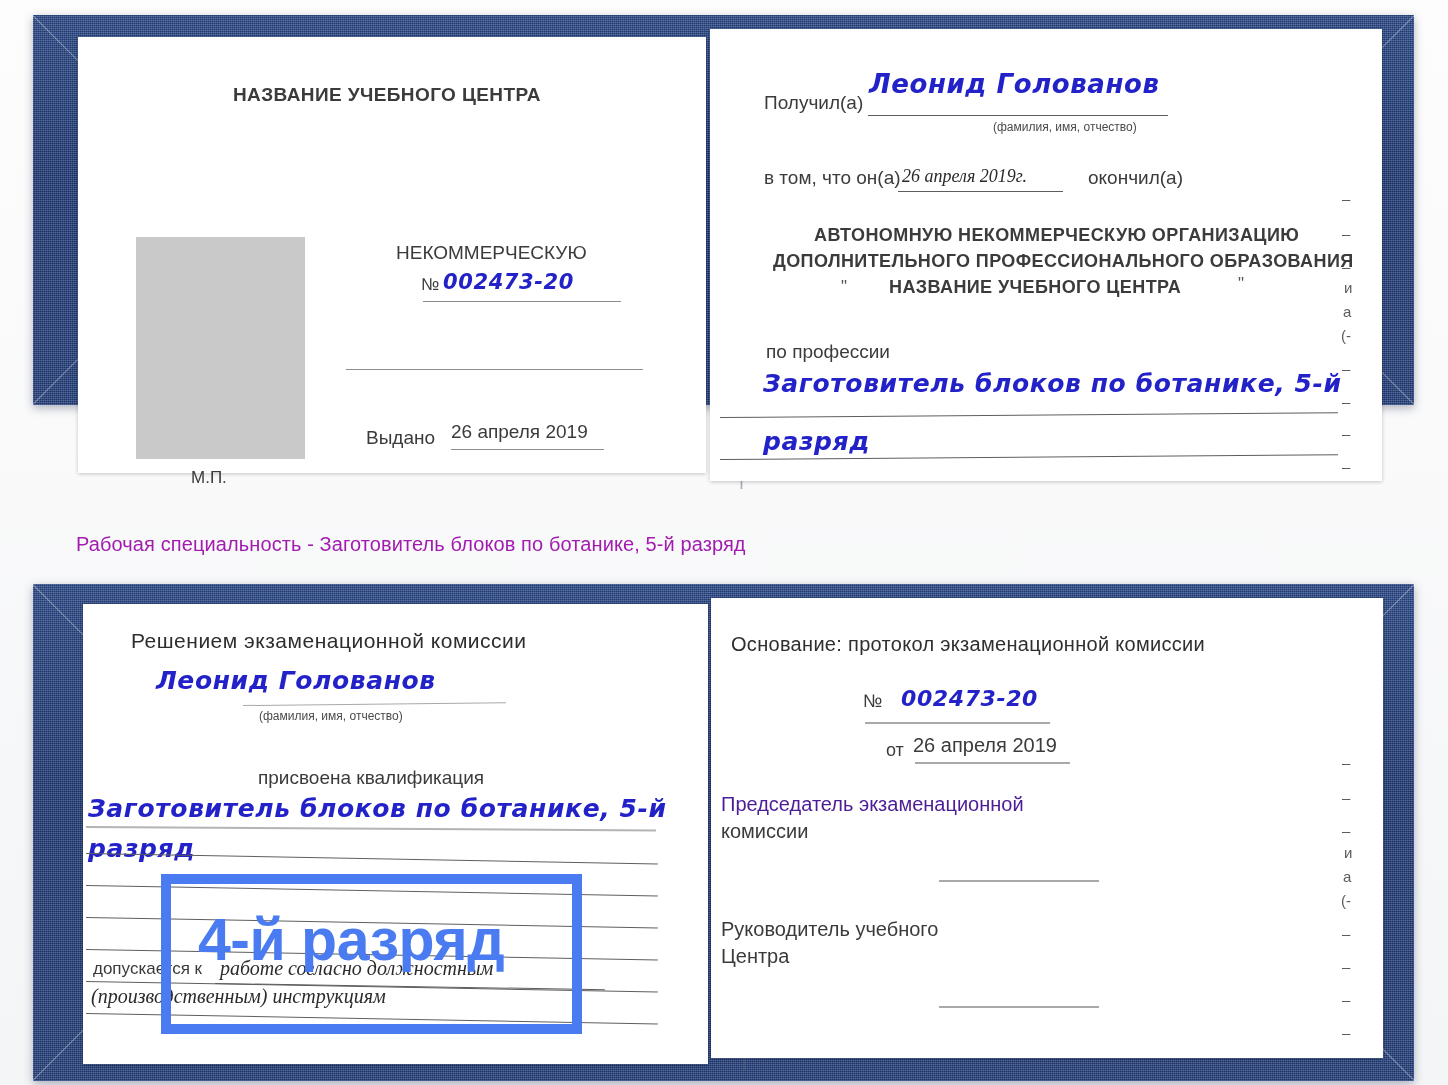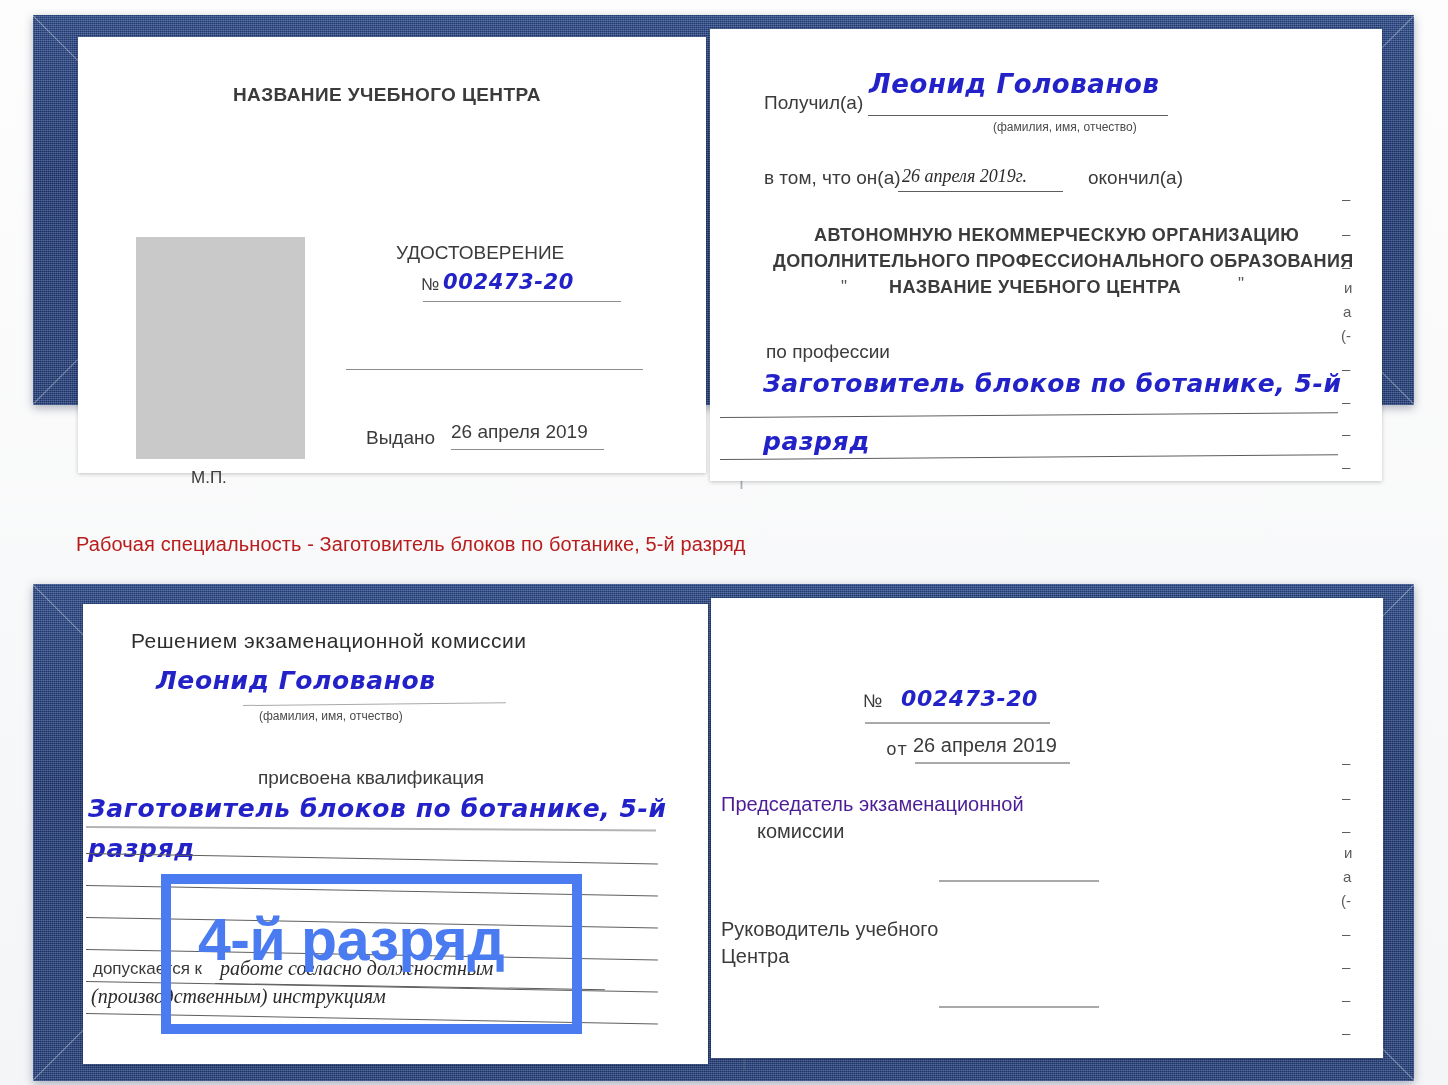--- a/index.html
+++ b/index.html
@@ -82,42 +82,42 @@
     position:absolute;border:10px solid #4a7bf0;background:transparent;
   }
   .hl-text{
     position:absolute;color:#4a7bf0;font-weight:bold;
     font-family:"Liberation Sans","DejaVu Sans",sans-serif;
     letter-spacing:-.5px;
   }
 
   
   .caption{
-    position:absolute;left:76px;top:533px;font-size:20px;color:#b91c1c;
+    position:absolute;left:76px;top:533px;font-size:20px;color:#a21caf;
     letter-spacing:.1px;white-space:nowrap;
   }
 
   
   .margin-col{position:absolute;font-size:15px;color:#5c5c5c;}
 </style>
 </head>
 <body>
 
 <div class="book top">
   <div class="miter tl"></div>
   <div class="miter tr"></div>
   <div class="miter bl"></div>
   <div class="miter br"></div>
 
   <div class="paper t-left">
     <div class="t hdr" style="left:155px;top:47px;font-size:19px;">НАЗВАНИЕ УЧЕБНОГО ЦЕНТРА</div>
 
     <div class="photo" style="left:58px;top:200px;width:169px;height:222px;"></div>
 
-    <div class="t" style="left:318px;top:205px;font-size:19px;">УДОСТОВЕРЕНИЕ</div>
+    <div class="t" style="left:318px;top:205px;font-size:19px;">НЕКОММЕРЧЕСКУЮ</div>
 
     <div class="t" style="left:343px;top:238px;font-size:17px;color:#3b3b3b;">№</div>
     <div class="t hand" style="left:365px;top:233px;font-size:21px;">002473-20</div>
     <div class="rule" style="left:345px;top:264px;width:198px;"></div>
 
     <div class="rule" style="left:268px;top:332px;width:297px;"></div>
 
     <div class="t" style="left:288px;top:390px;font-size:19px;">Выдано</div>
     <div class="t" style="left:373px;top:384px;font-size:19px;color:#3b3b3b;">26 апреля 2019</div>
     <div class="rule" style="left:373px;top:412px;width:153px;"></div>
@@ -194,31 +194,32 @@
 
     <div class="t" style="left:10px;top:355px;font-size:17px;color:#3a3a3a;">допускается к</div>
     <div class="t italic" style="left:137px;top:353px;font-size:20px;">работе согласно должностным</div>
     <div class="rule dark" style="left:132px;top:379px;width:390px;transform:rotate(.9deg);transform-origin:0 0;"></div>
     <div class="t italic" style="left:8px;top:381px;font-size:20px;">(производственным) инструкциям</div>
   </div>
 
   <div class="spine bottom"></div>
 
   <div class="paper b-right">
+    <div class="t" style="left:20px;top:35px;font-size:20px;color:#2f2f2f;letter-spacing:.3px;">Основание: протокол экзаменационной комиссии</div>
 
     <div class="t" style="left:152px;top:93px;font-size:18px;color:#3b3b3b;">№</div>
     <div class="t hand" style="left:190px;top:88px;font-size:22px;">002473-20</div>
     <div class="rule thin" style="left:154px;top:124px;width:185px;height:2px;"></div>
 
-    <div class="t" style="left:175px;top:142px;font-size:18px;color:#3b3b3b;font-family:Liberation Mono, monospace;">от</div>
+    <div class="t" style="left:175px;top:142px;font-size:18px;color:#3b3b3b;">от</div>
     <div class="t" style="left:202px;top:136px;font-size:20px;color:#3b3b3b;">26 апреля 2019</div>
     <div class="rule thin" style="left:204px;top:164px;width:155px;height:2px;"></div>
 
     <div class="t" style="left:10px;top:195px;font-size:20px;color:#4c1d95;">Председатель экзаменационной</div>
-    <div class="t" style="left:10px;top:222px;font-size:20px;color:#3b3b3b;margin-left:36px;">комиссии</div>
+    <div class="t" style="left:10px;top:222px;font-size:20px;color:#3b3b3b;">комиссии</div>
     <div class="rule thin" style="left:228px;top:282px;width:160px;height:2px;"></div>
 
     <div class="t" style="left:10px;top:320px;font-size:20px;color:#3b3b3b;">Руководитель учебного</div>
     <div class="t" style="left:10px;top:347px;font-size:20px;color:#3b3b3b;">Центра</div>
     <div class="rule thin" style="left:228px;top:408px;width:160px;height:2px;"></div>
   </div>
 
   <div class="margin-col" style="left:1309px;top:170px;">–</div>
   <div class="margin-col" style="left:1309px;top:205px;">–</div>
   <div class="margin-col" style="left:1309px;top:238px;">–</div>

